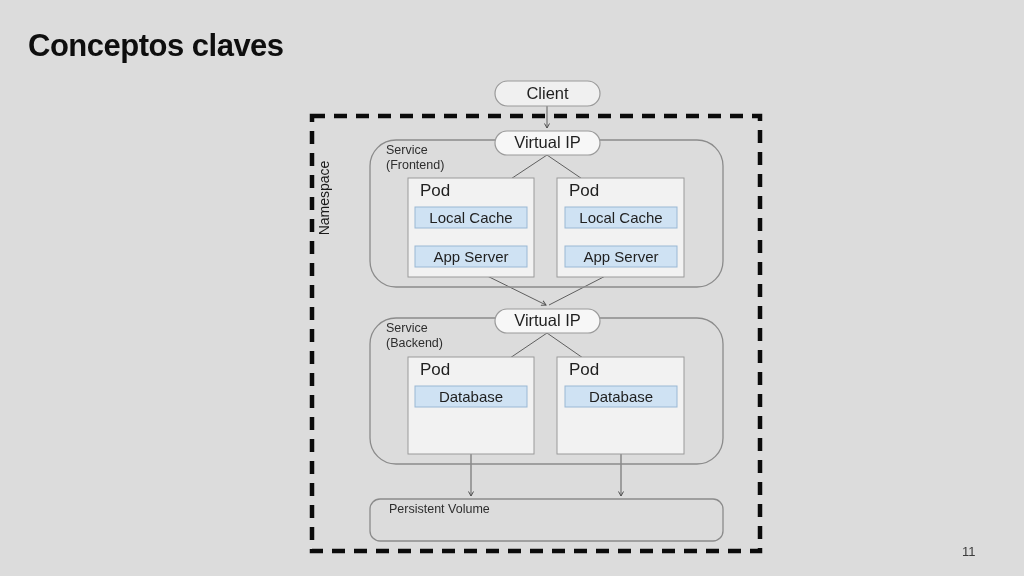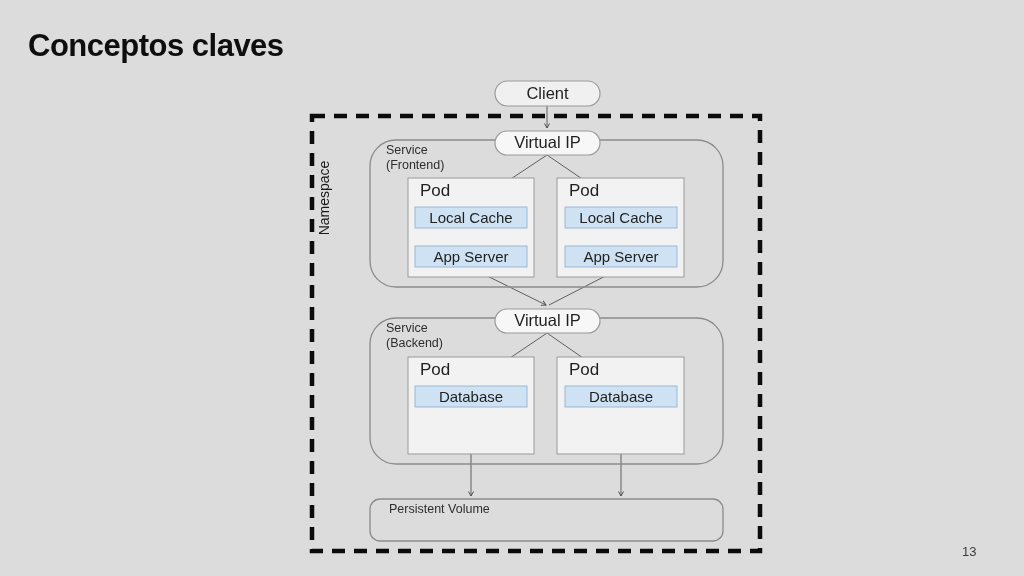--- a/index.html
+++ b/index.html
@@ -118,15 +118,15 @@
     <rect class="pill pill-client" x="495" y="81" width="105" height="25" rx="12.5"></rect>
     <text class="node-label" x="547.5" y="98.5" text-anchor="middle">Client</text>
 
     <rect class="pill" x="495" y="131" width="105" height="24" rx="12"></rect>
     <text class="node-label" x="547.5" y="148" text-anchor="middle">Virtual IP</text>
 
     <rect class="pill" x="495" y="309" width="105" height="24" rx="12"></rect>
     <text class="node-label" x="547.5" y="326" text-anchor="middle">Virtual IP</text>
   </svg>
 
-  <div class="page-number">13</div>
+  <div class="page-number">11</div>
 
 </div>
 
 </body></html>

